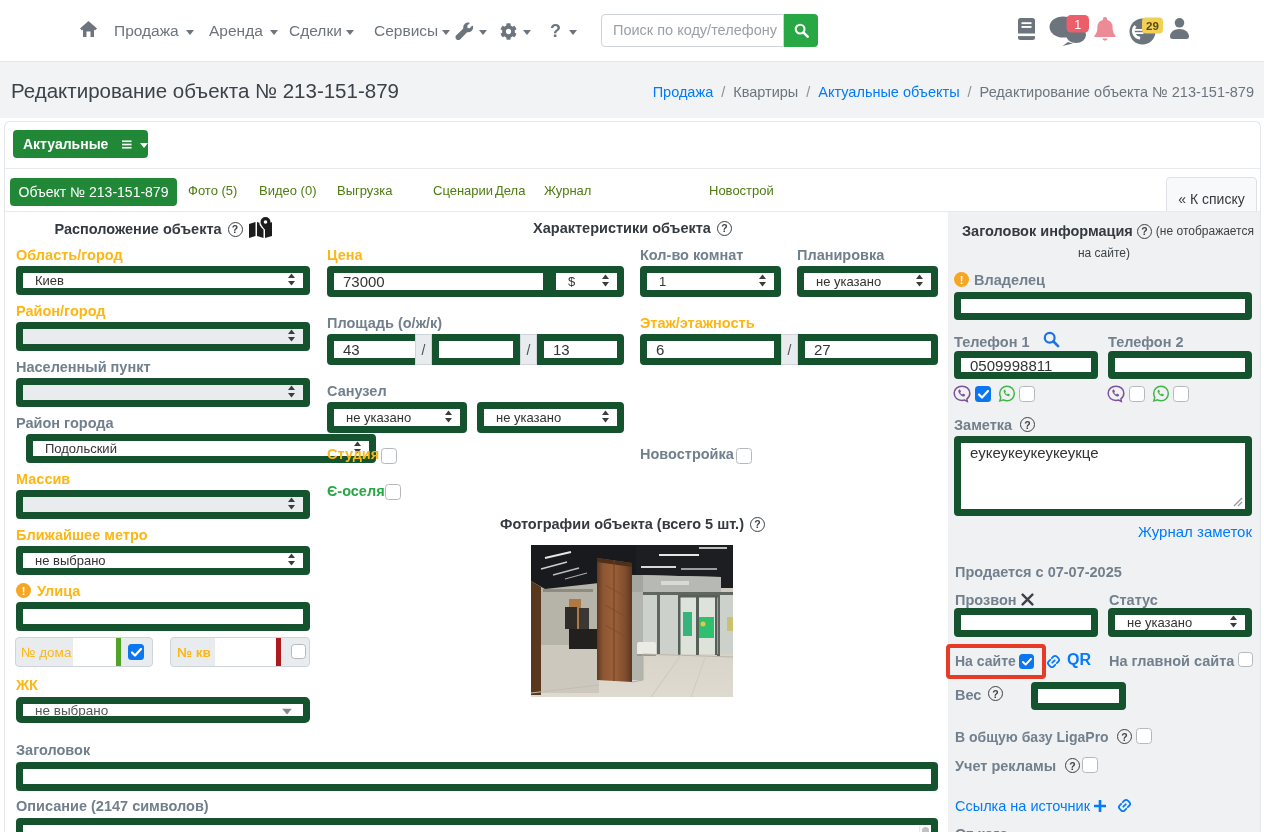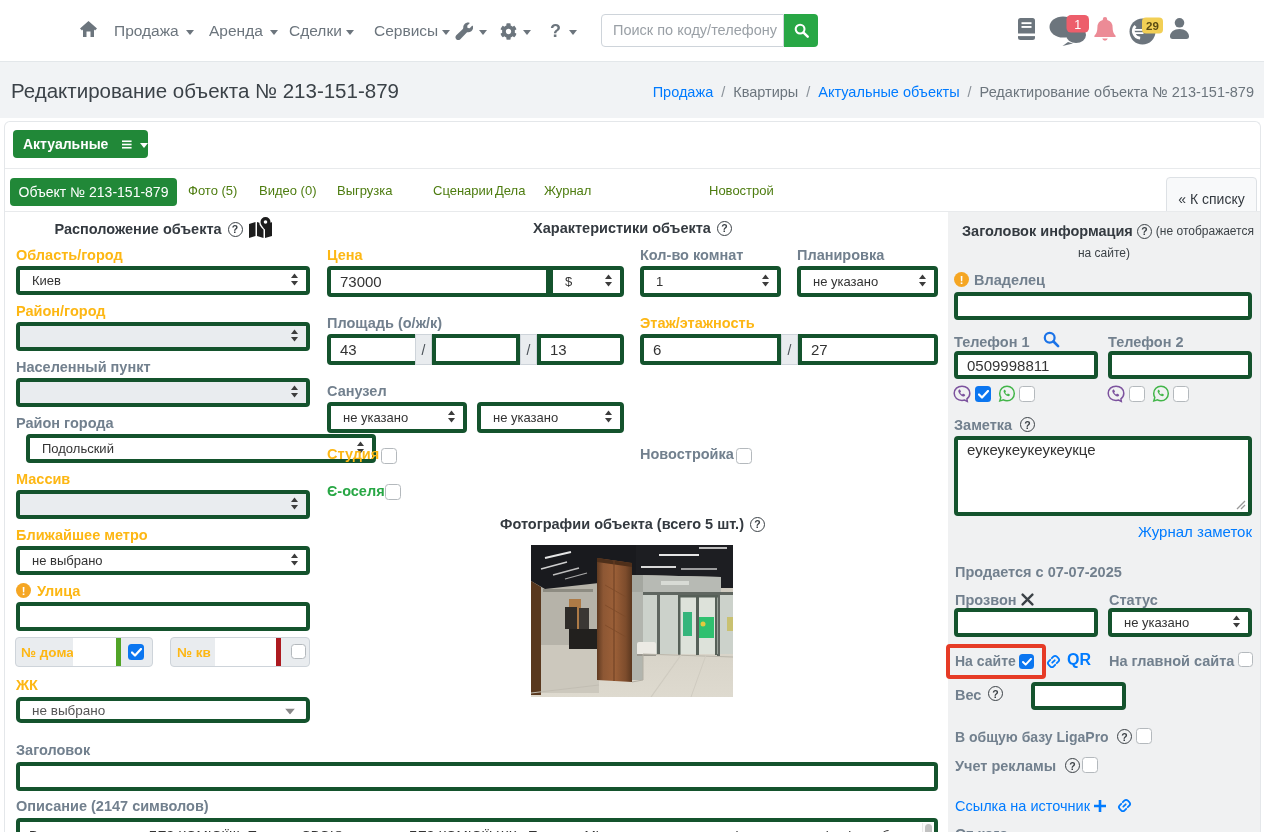--- a/index.html
+++ b/index.html
@@ -31,21 +31,21 @@
 #tolist{position:absolute;right:3px;top:8px;width:91px;height:44px;background:#f8f9fa;border:1px solid #dde1e5;border-radius:4px;color:#343a40;font-size:14px;display:flex;align-items:center;justify-content:center}
 
 #content{position:absolute;left:0;top:90px;width:1255px;height:621px}
 #rpanel{position:absolute;left:943px;top:0;width:312px;height:621px;background:#f0f1f2}
 .lbl{position:absolute;font-size:14.5px;font-weight:700;color:#72808e;white-space:nowrap}
 .lbl.o{color:#fdb714}
 .lbl.g{color:#28a745}
 .hdrrow{position:absolute;display:flex;align-items:center;justify-content:center;gap:6px;white-space:nowrap}
 .hdr2{font-size:14.5px;font-weight:700;color:#343a40}
 .qicon2{width:15px;height:15px;border:1.5px solid #3c4247;border-radius:50%;color:#3c4247;font-size:10.5px;font-weight:700;display:flex;align-items:center;justify-content:center;flex:none}
-.inp,.sel{position:absolute;background:#fff;border:4px solid #14532d;border-radius:4px;font-size:13px;color:#333;display:flex;align-items:center;padding:0 9px}
+.inp,.sel{position:absolute;background:#fff;border:7px solid #14532d;border-radius:4px;font-size:13px;color:#333;display:flex;align-items:center;padding:0 9px}
 .sel{padding:0 12px}
 .sel.dis{background:#e9ecef}
 .selcaret{position:absolute;right:7px;top:50%;transform:translateY(-50%)}
 .cb{position:absolute;width:15px;height:15px;background:#fff;border:1.5px solid #b4b9bd;border-radius:3.5px}
 .cb.on{background:#0b76f0;border:none;display:flex;align-items:center;justify-content:center}
 .qicon{position:absolute;width:15px;height:15px;border:1.5px solid #3c4247;border-radius:50%;color:#3c4247;font-size:10.5px;font-weight:700;display:flex;align-items:center;justify-content:center}
 .wicon{position:absolute;width:15px;height:15px;background:#f5a623;border-radius:50%;color:#fff;font-size:11px;font-weight:700;display:flex;align-items:center;justify-content:center}
 a.lnk{color:#007bff;text-decoration:none}
 </style>
 </head>
@@ -195,21 +195,21 @@
       </div>
     <div class="lbl o" style="left:11px;top:315px">Ближайшее метро</div>
     <div class="sel" style="left:11px;top:334px;width:294px;height:29px">не выбрано<span class="selcaret"><svg width="9" height="13" viewBox="0 0 9 13">
             <path d="M4.5 0.5 L8 5 H1 Z" fill="#3c3c3c"></path>
             <path d="M4.5 12.5 L8 8 H1 Z" fill="#3c3c3c"></path>
           </svg></span></div>
     <span class="wicon" style="left:11px;top:371px">!</span>
     <div class="lbl o" style="left:32px;top:371px">Улица</div>
     <div class="inp" style="left:11px;top:390px;width:294px;height:29px"></div>
     <div class="abs" style="left:10px;top:425px;width:138px;height:30px;background:#e9ecef;border:1px solid #ced4da;border-radius:4px">
-      <div class="abs" style="left:5px;top:7px;font-size:13.5px;font-weight:700;color:#fdb714">№ дома</div>
+      <div class="abs" style="left:5px;top:7px;font-size:13.5px;font-weight:400;color:#fdb714">№ дома</div>
       <div class="abs" style="left:57px;top:0;width:48px;height:28px;background:#fff;border-right:5px solid #51a427"></div>
       <div class="cb on" style="left:112px;top:6px;width:16px;height:16px">
           <svg width="11" height="9" viewBox="0 0 11 9">
             <path d="M1 4.5 L4 7.5 L10 1" stroke="#fff" stroke-width="2.2" fill="none" stroke-linecap="round" stroke-linejoin="round"></path>
           </svg>
         </div>
     </div>
     <div class="abs" style="left:165px;top:425px;width:140px;height:30px;background:#e9ecef;border:1px solid #ced4da;border-radius:4px">
       <div class="abs" style="left:6px;top:7px;font-size:13.5px;font-weight:700;color:#fdb714">№ кв</div>
       <div class="abs" style="left:44px;top:0;width:66px;height:28px;background:#fff;border-right:5px solid #ad1a20"></div>

